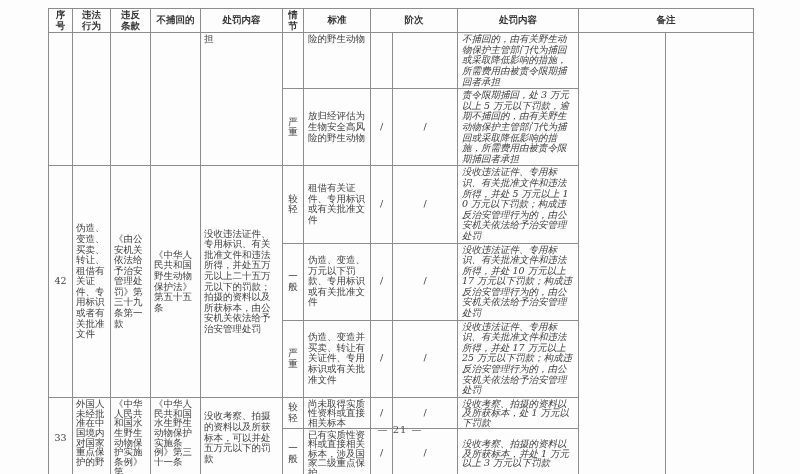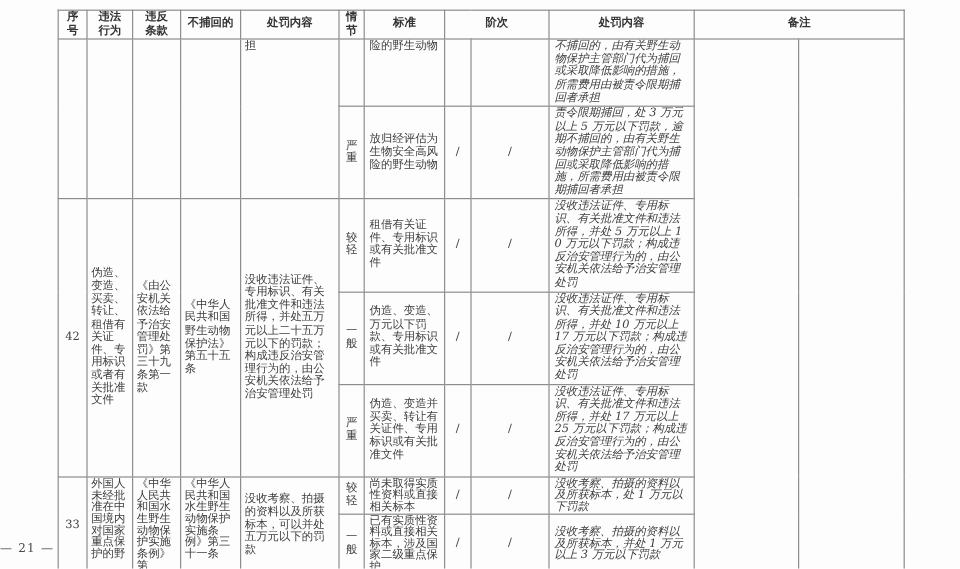--- a/index.html
+++ b/index.html
@@ -35,22 +35,22 @@
     color: #333;
   }
   .ctr  { text-align: center; }
   .sev  { text-align: center; white-space: pre-line; }
   .top  { vertical-align: top; }
   .std  { padding: 1px 4px; }
   .pen  { padding: 1px 4px; font-style: italic; }
   .tight { line-height: 9.7px; vertical-align: top; }
   .lh-tight { line-height: 9.4px; }
   .footer {
-    position: absolute; top: 452px; left: 0; width: 100%;
-    text-align: left; font-size: 10px; color: #4a4a4a;
+    position: absolute; top: 424px; left: 0; width: 100%;
+    text-align: center; font-size: 10px; color: #4a4a4a;
     letter-spacing: 1px;
   }
 </style>
 </head>
 <body>
 
 <div class="page">
   <table class="penalty">
     <colgroup>
       <col style="width:24px">
@@ -107,21 +107,21 @@
       <td class="ctr">/</td>
       <td class="ctr">/</td>
       <td class="pen">责令限期捕回，处 3 万元以上 5 万元以下罚款，逾期不捕回的，由有关野生动物保护主管部门代为捕回或采取降低影响的措施，所需费用由被责令限期捕回者承担</td>
     </tr>
 
     <tr style="height:64px">
       <td rowspan="3" class="ctr">42</td>
       <td rowspan="3">伪造、变造、买卖、转让、租借有关证件、专用标识或者有关批准文件</td>
       <td rowspan="3">《由公安机关依法给予治安管理处罚》第三十九条第一款</td>
       <td rowspan="3">《中华人民共和国野生动物保护法》第五十五条</td>
-      <td rowspan="3">没收违法证件、专用标识、有关批准文件和违法所得，并处五万元以上二十五万元以下的罚款；构成违反治安管理行为的，由公安机关依法给予治安管理处罚</td>
+      <td rowspan="3">没收违法证件、专用标识、有关批准文件和违法所得，并处五万元以上二十五万元以下的罚款；拍摄的资料以及所获标本，由公安机关依法给予治安管理处罚</td>
       <td class="sev">较
 轻</td>
       <td class="std">租借有关证件、专用标识或有关批准文件</td>
       <td class="ctr">/</td>
       <td class="ctr">/</td>
       <td class="pen">没收违法证件、专用标识、有关批准文件和违法所得，并处 5 万元以上 10 万元以下罚款；构成违反治安管理行为的，由公安机关依法给予治安管理处罚</td>
     </tr>
 
     <tr style="height:76px">
       <td class="sev">一

